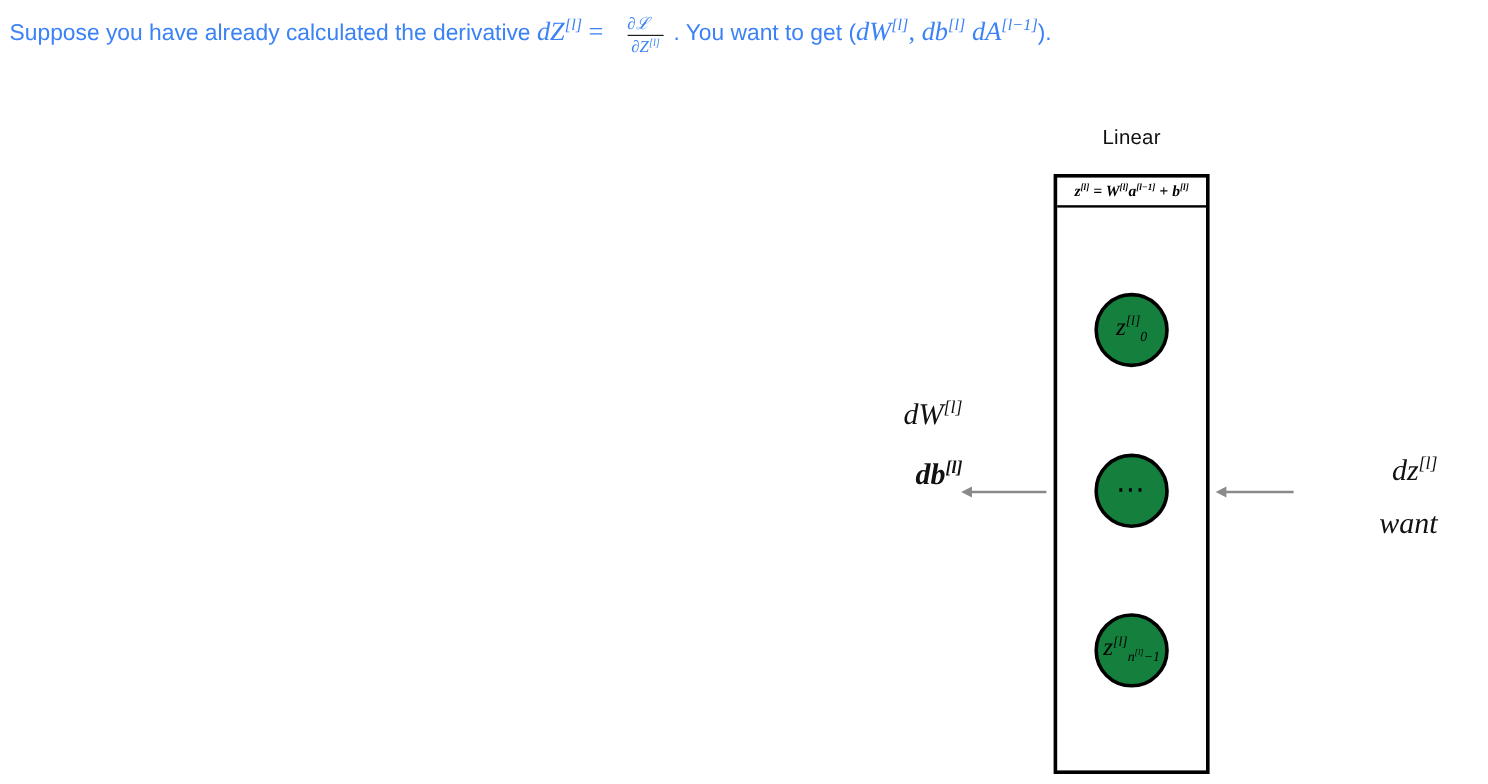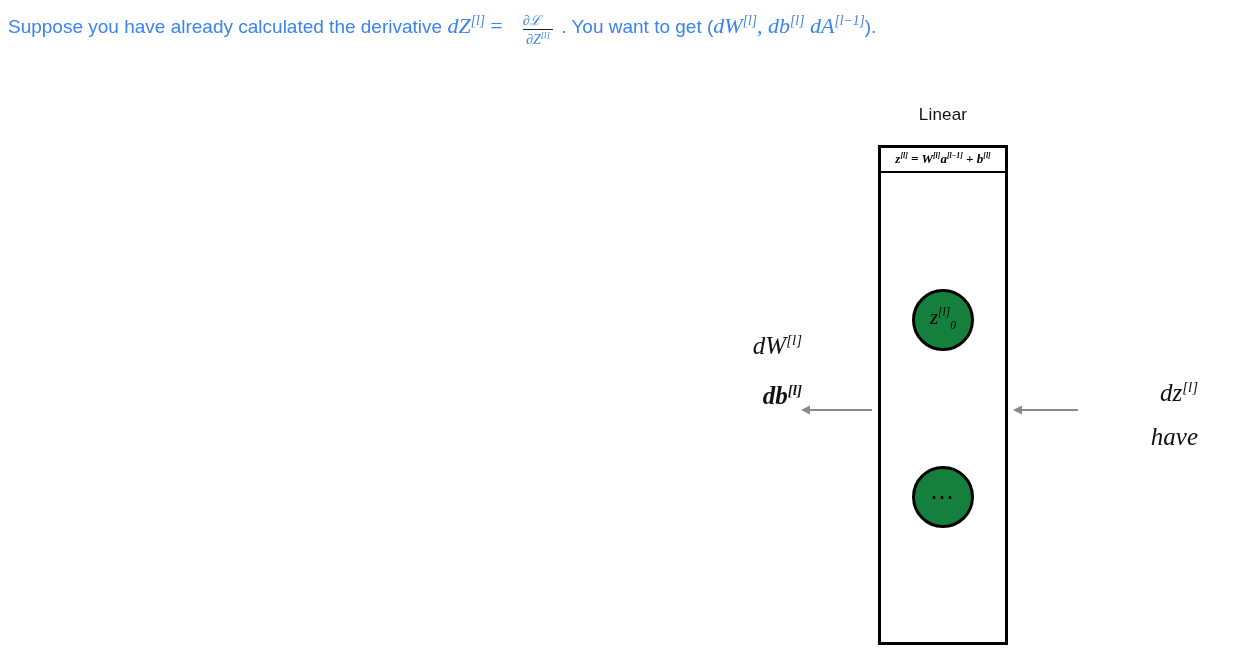--- a/index.html
+++ b/index.html
@@ -225,32 +225,35 @@
       <div class="node">
         <span class="nlabel"><span>z</span><sup class="sb">[l]</sup><sub class="sb">0</sub></span>
       </div>
 
 
       <div class="node ellipsis">
         <span class="nlabel">⋯</span>
       </div>
 
 
+      <div class="node">
+        <span class="nlabel"><span>z</span><sup class="sb">[l]</sup><sub class="sb"><span>n</span><sup class="sb">[l]</sup><span>−1</span></sub></span>
+      </div>
 
     </div>
   </div>
 
   <div class="out-labels">
     <div class="ol"><span>dW</span><sup class="sb">[l]</sup></div>
     <div class="ol indent1"><span>db</span><sup class="sb">[l]</sup></div>
   </div>
 
   <div class="in-labels">
     <div class="il"><span>dz</span><sup class="sb">[l]</sup></div>
-    <div class="il lower">have</div>
+    <div class="il lower">want</div>
   </div>
 
   <div class="arrow arrow-left-out">
     <svg width="74" height="20" viewBox="0 0 74 20" aria-hidden="true">
       <line x1="72" y1="10" x2="8" y2="10" stroke="#8a8a8a" stroke-width="2"></line>
       <polygon points="1,10 10,5.5 10,14.5" fill="#8a8a8a"></polygon>
     </svg>
   </div>
 
   <div class="arrow arrow-left-in">

